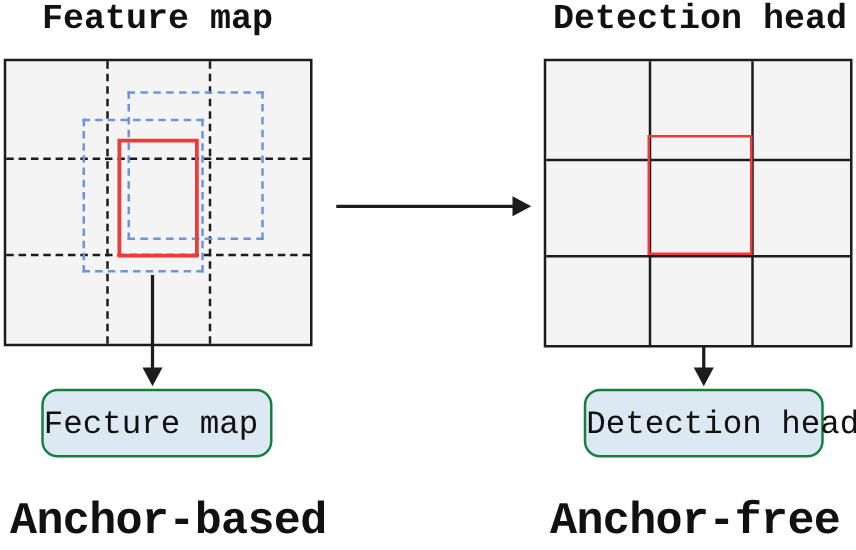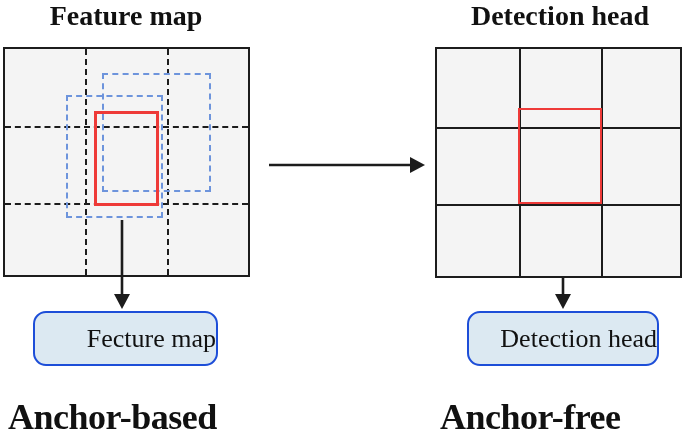--- a/index.html
+++ b/index.html
@@ -1,21 +1,21 @@
 <!DOCTYPE html>
 <html><head>
 <meta charset="utf-8">
 <style>
   html, body { margin: 0; padding: 0; background: #ffffff; }
   .canvas {
     position: relative;
     width: 685px;
     height: 440px;
     background: #ffffff;
-    font-family: Liberation Serif, serif;
+    font-family: Liberation Mono, monospace;
     color: #111111;
     overflow: hidden;
   }
   .abs { position: absolute; }
 
   .panel-title {
     font-size: 28px;
     font-weight: 600;
     text-align: center;
     white-space: nowrap;
@@ -53,25 +53,25 @@
   .gt-box {
     position: absolute;
     box-sizing: border-box;
     border: 3px solid #ee3a38;
     background: transparent;
   }
 
   .label-box {
     box-sizing: border-box;
     background: #dce9f2;
-    border: 2px solid #1d4ed8;
+    border: 2px solid #15803d;
     border-radius: 13px;
     display: flex;
     align-items: center;
-    justify-content: flex-end;
+    justify-content: flex-start;
     font-size: 26px;
     white-space: nowrap;
   }
 
   .caption {
     font-size: 36px;
     font-weight: 700;
     white-space: nowrap;
     letter-spacing: -0.5px;
   }

